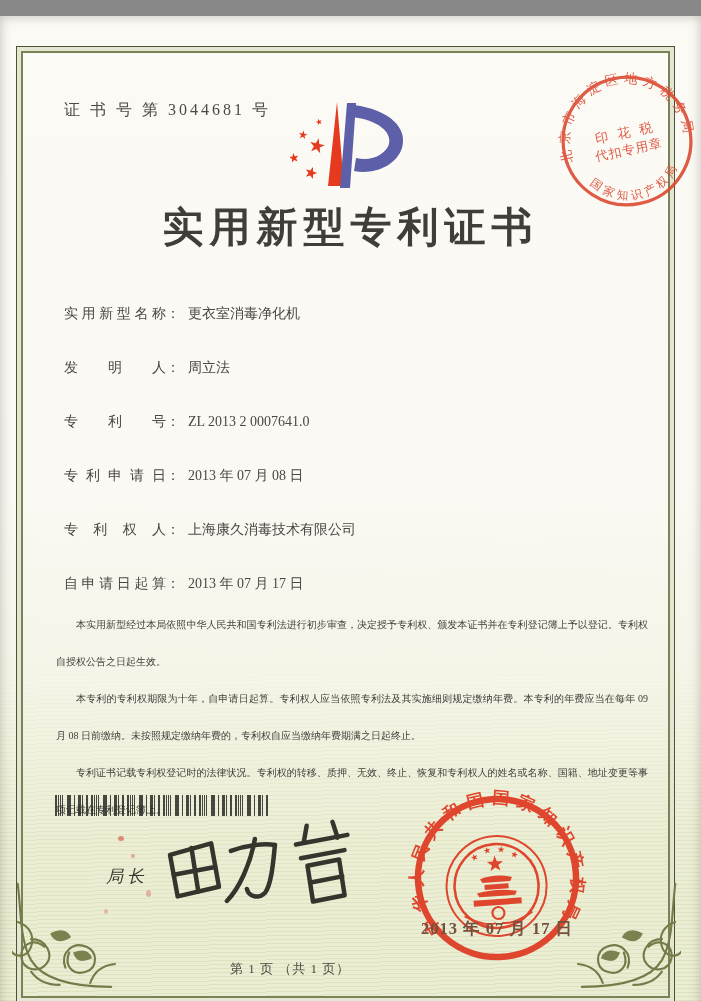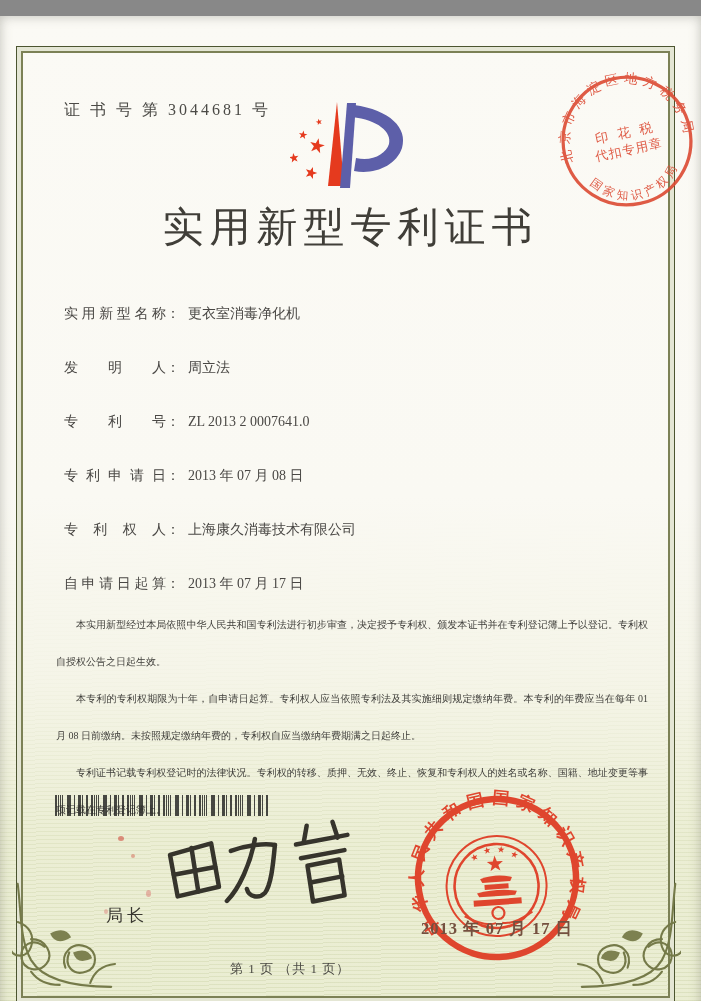--- a/index.html
+++ b/index.html
@@ -17,39 +17,39 @@
     position:absolute;left:16px;top:30px;right:26px;bottom:14px;
     border:1px solid #4c5530;
     box-shadow: inset 0 0 0 4px rgba(234,235,219,.95), inset 0 0 0 6px #7c8156;
     pointer-events:none;
   }
   .cert-number{position:absolute;left:64px;top:84px;font-size:16px;letter-spacing:3px;color:#4b4a46;}
   .logo{position:absolute;left:290px;top:86px;}
   .tax-stamp{position:absolute;left:551px;top:49px;transform:rotate(-12deg);opacity:.9;}
   .title{
     position:absolute;left:0;top:184px;width:100%;text-align:center;
-    font-size:41px;font-weight:400;letter-spacing:6px;color:#403e38;
+    font-size:41px;font-weight:700;letter-spacing:6px;color:#403e38;
   }
   .fields{position:absolute;left:64px;top:289px;width:560px;}
   .frow{position:absolute;left:0;font-size:14px;color:#4a4845;white-space:nowrap;}
   .frow .flabel{display:inline-block;width:86px;text-align:justify;text-align-last:justify;vertical-align:top;}
   .frow .fcolon{display:inline-block;margin-right:8px;}
   .paras{
     position:absolute;left:56px;top:590px;width:592px;
     font-size:10px;line-height:37px;text-align:justify;color:#3f3e3a;
   }
   .paras p{margin:0;text-indent:2em;}
   .barcode{
     position:absolute;left:55px;top:779px;width:216px;height:21px;
     background:
       repeating-linear-gradient(90deg,#2a2a28 0 2px,transparent 2px 3px,#2a2a28 3px 4px,transparent 4px 7px,#2a2a28 7px 8px,transparent 8px 12px),
       repeating-linear-gradient(90deg,transparent 0 5px,#2a2a28 5px 6px,transparent 6px 9px);
     opacity:.85;
   }
-  .director{position:absolute;left:106px;top:888px;font-size:17px;letter-spacing:4px;color:#38362f;}
+  .director{position:absolute;left:106px;top:849px;font-size:17px;letter-spacing:4px;color:#38362f;font-style:italic;}
   .signature{position:absolute;left:150px;top:796px;transform:rotate(-2deg);}
   .office-seal{position:absolute;left:397px;top:762px;opacity:.93;transform:rotate(-4deg);}
   .seal-date{
     position:absolute;left:402px;top:902px;width:190px;text-align:center;
     font-size:16.5px;letter-spacing:1px;color:#74503f;z-index:6;font-weight:600;
   }
   .footer{position:absolute;left:230px;top:944px;width:180px;font-size:13px;letter-spacing:1px;color:#4b4a44;}
   .flourish{position:absolute;z-index:3;}
   .flourish.left{left:12px;top:864px;}
   .flourish.right{left:557px;top:864px;transform:scaleX(-1);}
@@ -134,21 +134,21 @@
     <div class="frow" style="top:0px"><span class="flabel" style="width:102px">实用新型名称</span><span class="fcolon">：</span><span>更衣室消毒净化机</span></div>
     <div class="frow" style="top:54px"><span class="flabel" style="width:102px">发明人</span><span class="fcolon">：</span><span>周立法</span></div>
     <div class="frow" style="top:108px"><span class="flabel" style="width:102px">专利号</span><span class="fcolon">：</span><span>ZL 2013 2 0007641.0</span></div>
     <div class="frow" style="top:162px"><span class="flabel" style="width:102px">专利申请日</span><span class="fcolon">：</span><span>2013 年 07 月 08 日</span></div>
     <div class="frow" style="top:216px"><span class="flabel" style="width:102px">专利权人</span><span class="fcolon">：</span><span>上海康久消毒技术有限公司</span></div>
     <div class="frow" style="top:270px"><span class="flabel" style="width:102px">自申请日起算</span><span class="fcolon">：</span><span>2013 年 07 月 17 日</span></div>
   </div>
 
   <div class="paras">
     <p>本实用新型经过本局依照中华人民共和国专利法进行初步审查，决定授予专利权、颁发本证书并在专利登记簿上予以登记。专利权自授权公告之日起生效。</p>
-    <p>本专利的专利权期限为十年，自申请日起算。专利权人应当依照专利法及其实施细则规定缴纳年费。本专利的年费应当在每年 01 月 08 日前缴纳。未按照规定缴纳年费的，专利权自应当缴纳年费期满之日起终止。</p>
+    <p>本专利的专利权期限为十年，自申请日起算。专利权人应当依照专利法及其实施细则规定缴纳年费。本专利的年费应当在每年 09 月 08 日前缴纳。未按照规定缴纳年费的，专利权自应当缴纳年费期满之日起终止。</p>
     <p>专利证书记载专利权登记时的法律状况。专利权的转移、质押、无效、终止、恢复和专利权人的姓名或名称、国籍、地址变更等事项记载在专利登记簿上。</p>
   </div>
 
   <div class="barcode"></div>
 
   <div class="director">局长</div>
   <svg class="signature" width="215" height="112" viewBox="0 0 215 112">
     <title>田力普</title>
     <g fill="none" stroke="#36342c" stroke-width="4.5" stroke-linecap="round" stroke-linejoin="round">
       <g transform="translate(18,30) rotate(-3)">

